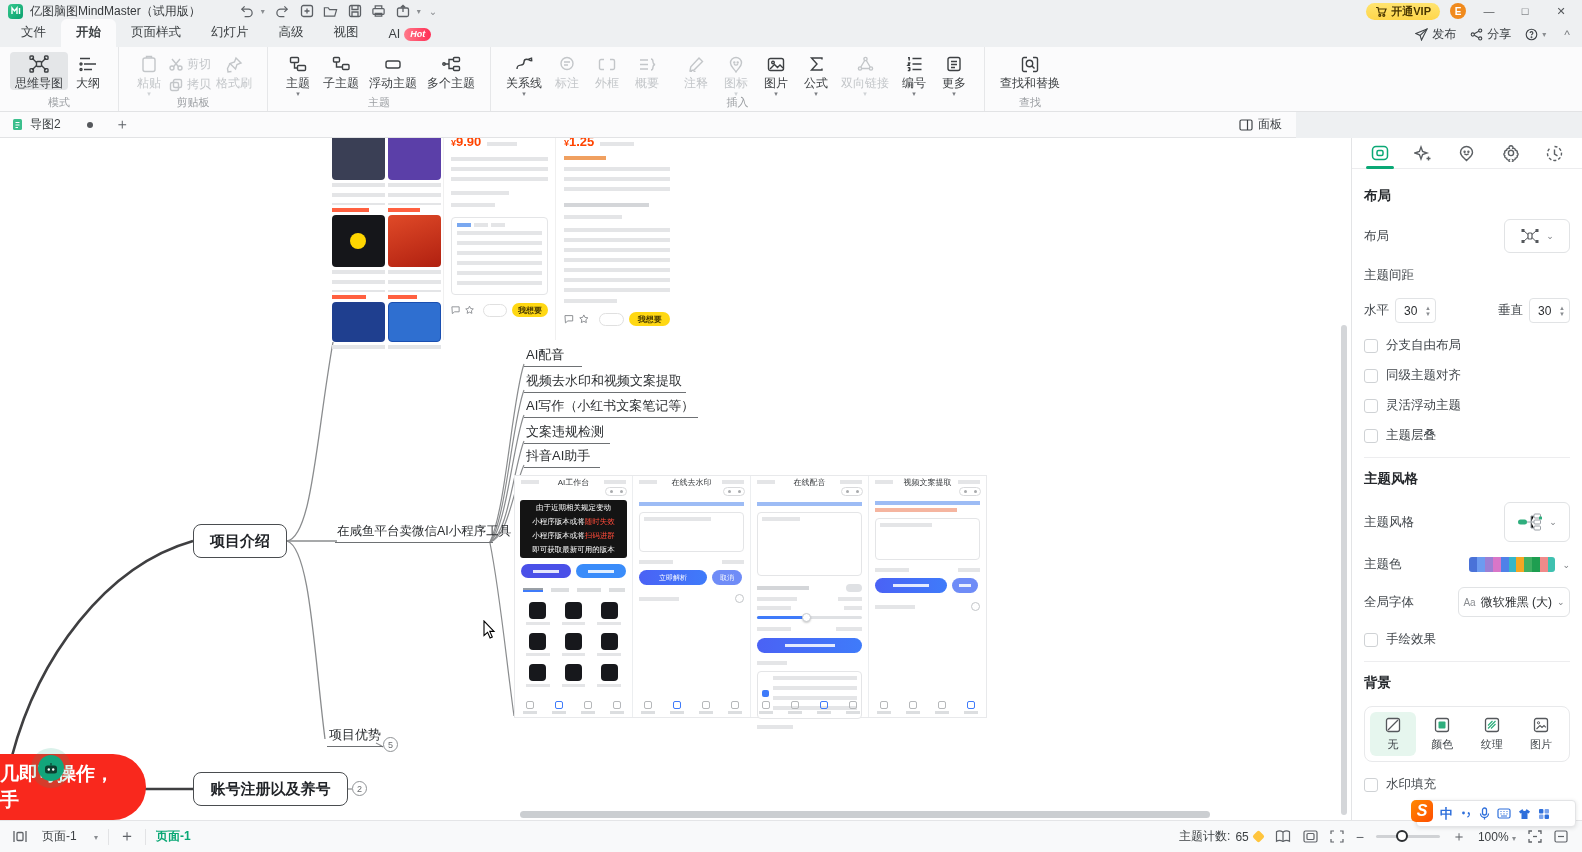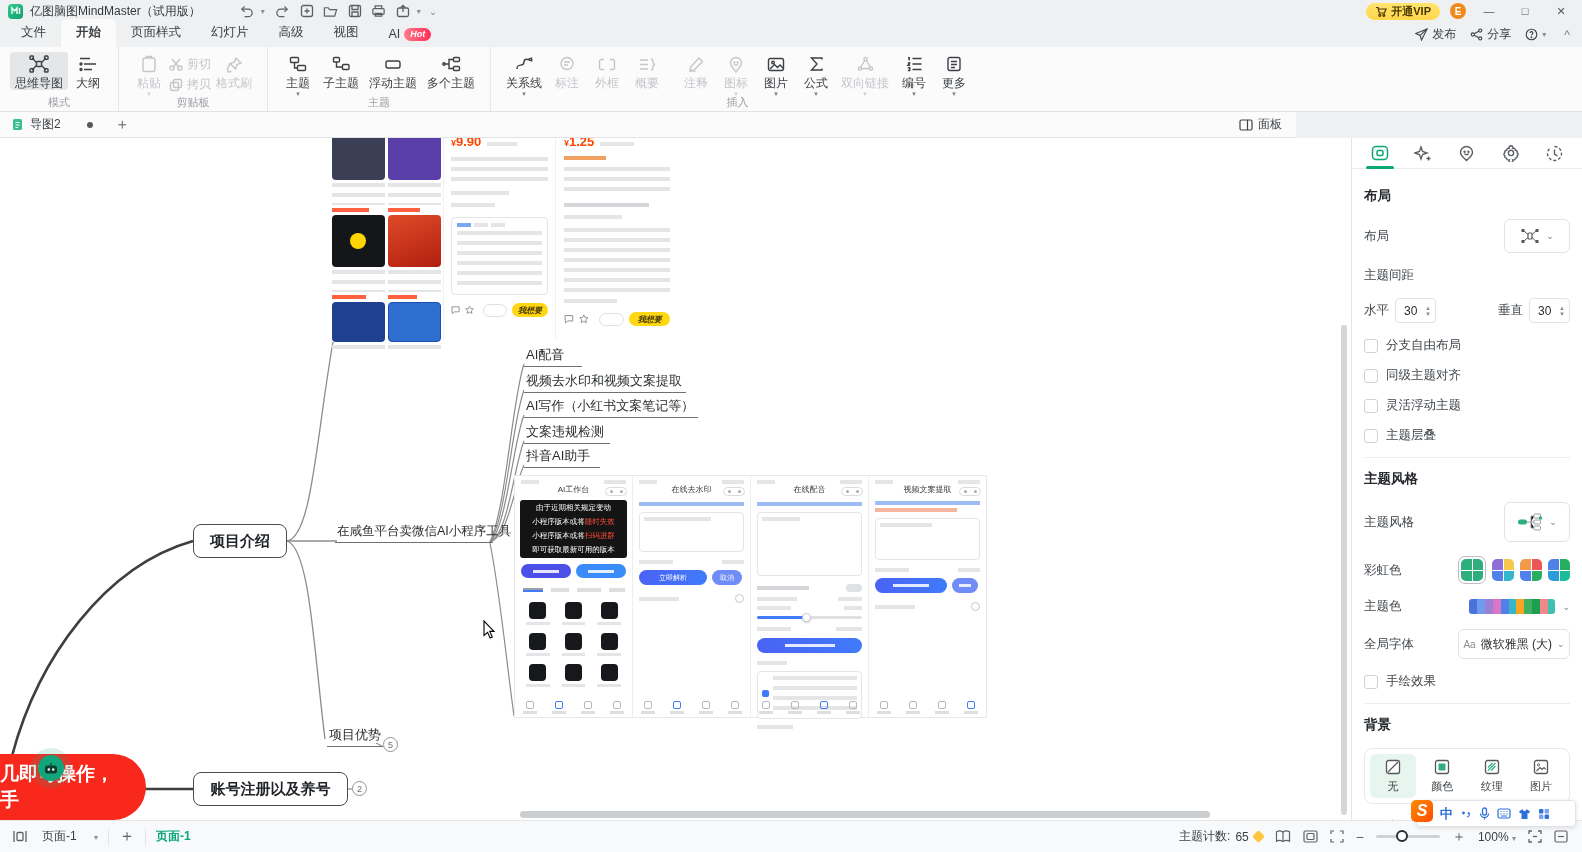--- a/index.html
+++ b/index.html
@@ -76,27 +76,27 @@
   
   .lines { background:repeating-linear-gradient(#e4e5e7 0 4px, transparent 4px 10px); }
   .lines.d { background:repeating-linear-gradient(#d4d6d9 0 4px, transparent 4px 10px); }
 
   
   .board { position:absolute; display:flex; }
   .bcol { position:relative; background:#fff; }
   .thumb { border-radius:4px; }
   .price { color:#ff4400; font-weight:bold; font-size:13px; }
   .pricesym { font-size:9px; }
-  .ypill { background:#ffd813; border-radius:999px; color:#4a3b00; font-size:8px; font-weight:bold; display:flex; align-items:center; justify-content:center;font-style:italic; }
+  .ypill { background:#ffd813; border-radius:999px; color:#4a3b00; font-size:8px; font-weight:bold; display:flex; align-items:center; justify-content:center; }
   .opill { border:1px solid #e0e0e0; border-radius:999px; }
 
   
   .phones { position:absolute; display:flex; background:#eceef0; gap:1px; border:1px solid #e8e9eb; }
   .phone { position:relative; width:117px; background:#fff; }
-  .ptitle { position:absolute; top:8px; left:0; right:0; text-align:center; font-size:8px; color:#35383b; }
+  .ptitle { position:absolute; top:1px; left:0; right:0; text-align:center; font-size:8px; color:#35383b; }
   .pcapsule { position:absolute; top:11px; right:5px; width:22px; height:9px; border:1px solid #d9dadc; border-radius:5px;
               display:flex; align-items:center; justify-content:space-around; }
   .pcapsule i { width:3px; height:3px; border-radius:50%; background:#a9abad; }
   .bluepill { background:linear-gradient(90deg,#4a62f5,#3f7bfa); border-radius:999px; color:#fff; display:flex; align-items:center; justify-content:center; }
   .inputbox { border:1px solid #e4e5e7; border-radius:4px; background:#fff; }
   .pnav { position:absolute; bottom:3px; left:0; right:0; display:flex; justify-content:space-around; }
   .pnav span { display:flex; flex-direction:column; align-items:center; gap:2px; }
   .pnav i { width:8px; height:8px; border:1px solid #b6b8ba; border-radius:2px; }
   .pnav b { width:14px; height:3px; background:#dcdee0; }
 
@@ -486,20 +486,33 @@
               <rect x="2" y="1.5" width="12" height="13" rx="2"></rect>
               <path d="M5 5.5h6M5 8.5h6M5 11.5h4"></path>
             </svg>
           </span>
         <span class="rlbl">更多</span>
         <span class="rcaret">▾</span>
       </div>
       <span class="glabel">插入</span>
     </div>
 
+    <div class="rgroup">
+      <div class="rbtn">
+        <span class="ric">
+            <svg width="18" height="17" viewBox="0 0 18 17">
+              <path d="M6 1.5H3A1.5 1.5 0 0 0 1.5 3v11A1.5 1.5 0 0 0 3 15.5h3M12 1.5h3A1.5 1.5 0 0 1 16.5 3v11a1.5 1.5 0 0 1-1.5 1.5h-3"></path>
+              <circle cx="8.5" cy="7.5" r="3.2"></circle>
+              <path d="m10.8 9.8 2.7 2.7"></path>
+            </svg>
+          </span>
+        <span class="rlbl">查找和替换</span>
+      </div>
+      <span class="glabel">查找</span>
+    </div>
   </div>
 
   <div class="tabstrip">
     <span class="doctab">
       <svg width="11" height="13" viewBox="0 0 11 13">
           <rect x="1" y="1" width="9" height="11" rx="1.5" fill="#3bbf8d"></rect>
           <path d="M3.5 4.5h4M3.5 7h4M3.5 9.5h2.5" stroke="#fff" stroke-width="1"></path>
         </svg>
       <span>导图2</span>
     </span>
@@ -1017,51 +1030,20 @@
               <path d="M10 10h4M14 10V4h3M14 10h3M14 10v6h3" stroke="#9aa0a6" stroke-width="1"></path>
               <rect x="17" y="2" width="6.5" height="4" rx="1" fill="none" stroke="#9aa0a6"></rect>
               <rect x="17" y="8" width="6.5" height="4" rx="1" fill="none" stroke="#9aa0a6"></rect>
               <rect x="17" y="14" width="6.5" height="4" rx="1" fill="none" stroke="#9aa0a6"></rect>
               <rect x="22" y="4.5" width="3" height="3" rx=".6" fill="#2fae7d"></rect>
             </svg>
           <span class="chev">⌄</span>
         </span>
       </div>
 
-      <div class="prow">
-        <span class="plabel">彩虹色</span>
-        <span style="margin-left:auto; display:flex; gap:6px; align-items:center;">
-          <span class="swring">
-              <span class="swatch">
-                <i style="background:#2fae7d"></i>
-                <i style="background:#2fae7d"></i>
-                <i style="background:#2fae7d"></i>
-                <i style="background:#2fae7d"></i>
-              </span>
-            </span>
-          <span class="swatch">
-              <i style="background:#8f6fd8"></i>
-              <i style="background:#f2c94c"></i>
-              <i style="background:#4f81e8"></i>
-              <i style="background:#35b6c9"></i>
-            </span>
-          <span class="swatch">
-              <i style="background:#f2994a"></i>
-              <i style="background:#eb5757"></i>
-              <i style="background:#4f81e8"></i>
-              <i style="background:#27ae60"></i>
-            </span>
-          <span class="swatch">
-              <i style="background:#4f81e8"></i>
-              <i style="background:#27ae60"></i>
-              <i style="background:#2d9cdb"></i>
-              <i style="background:#1abc9c"></i>
-            </span>
-        </span>
-      </div>
 
       <div class="prow">
         <span class="plabel">主题色</span>
         <span style="margin-left:auto; display:flex; align-items:center; gap:7px;">
           <span class="cstrip">
             <i style="background:#4a72d8"></i>
               <i style="background:#6c9bf0"></i>
               <i style="background:#9b7fd4"></i>
               <i style="background:#d976c8"></i>
               <i style="background:#4f81e8"></i>

